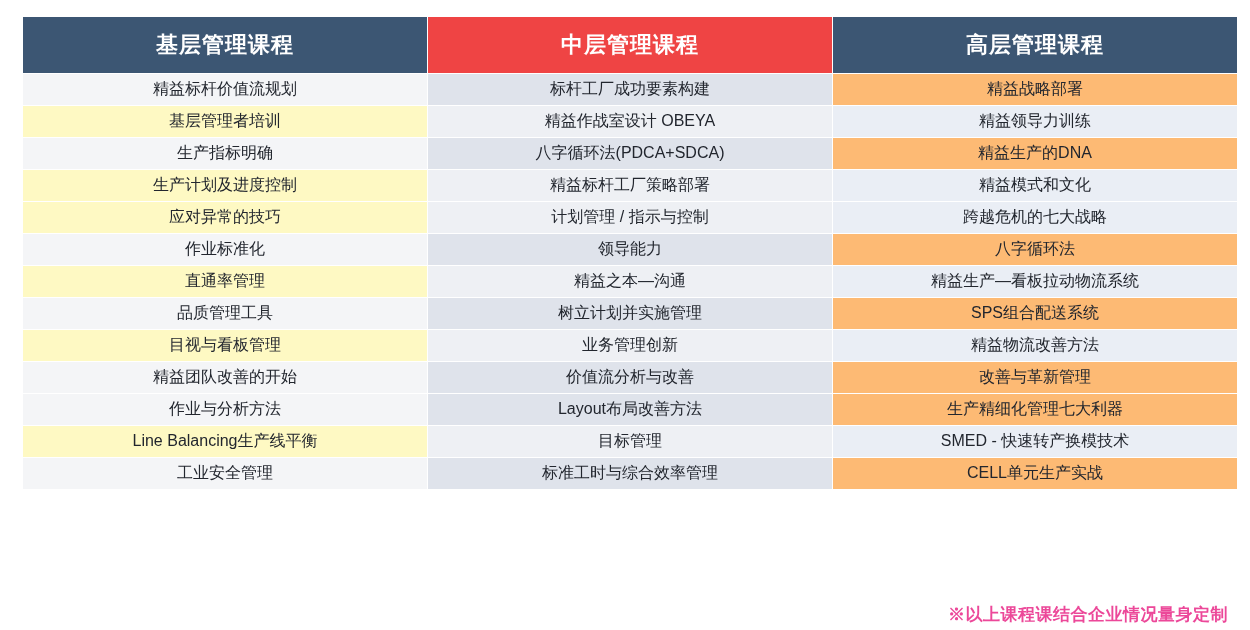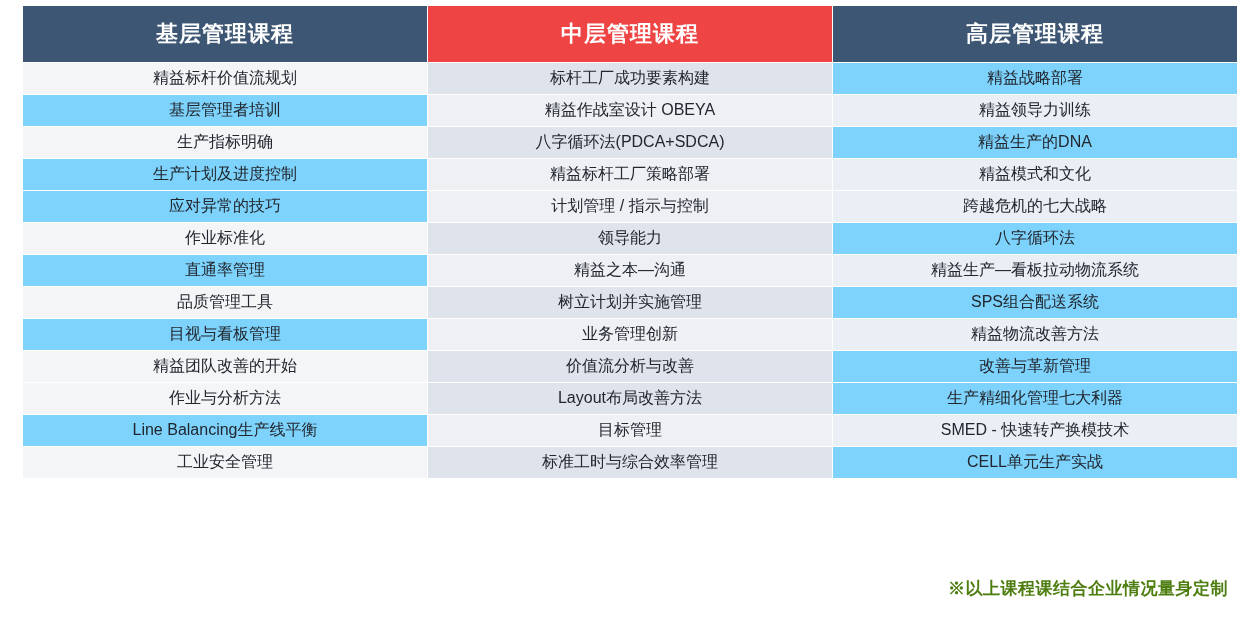--- a/index.html
+++ b/index.html
@@ -12,21 +12,21 @@
     height: 630px;
     font-family: "Liberation Sans", sans-serif;
     color: #1f2430;
     overflow: hidden;
   }
   .page {
     position: relative;
     width: 1250px;
     height: 630px;
     box-sizing: border-box;
-    padding: 5px 22px 0 22px;
+    padding: 16px 22px 0 22px;
   }
   table.course-table {
     width: 1206px;
     border-collapse: collapse;
     table-layout: fixed;
   }
   table.course-table th {
     height: 54px;
     color: #ffffff;
     font-size: 22px;
@@ -45,31 +45,31 @@
     text-align: center;
     vertical-align: middle;
     border: 1px solid #ffffff;
     color: #22262e;
     padding: 0 6px;
     white-space: nowrap;
     overflow: hidden;
   }
   
   .c0-a { background: #f4f5f7; }
-  .c0-b { background: #7dd3fc; }
+  .c0-b { background: #fef9c3; }
   .c1-a { background: #dfe3eb; }
   .c1-b { background: #eef0f4; }
-  .c2-a { background: #7dd3fc; }
+  .c2-a { background: #fdba74; }
   .c2-b { background: #eaeef5; }
 
   .note {
     position: absolute;
     right: 22px;
-    bottom: 30px;
-    color: #4d7c0f;
+    bottom: 4px;
+    color: #ec4899;
     font-size: 17px;
     font-weight: bold;
     letter-spacing: 0.5px;
   }
 </style>
 </head>
 <body>
 
 <div class="page">
 

